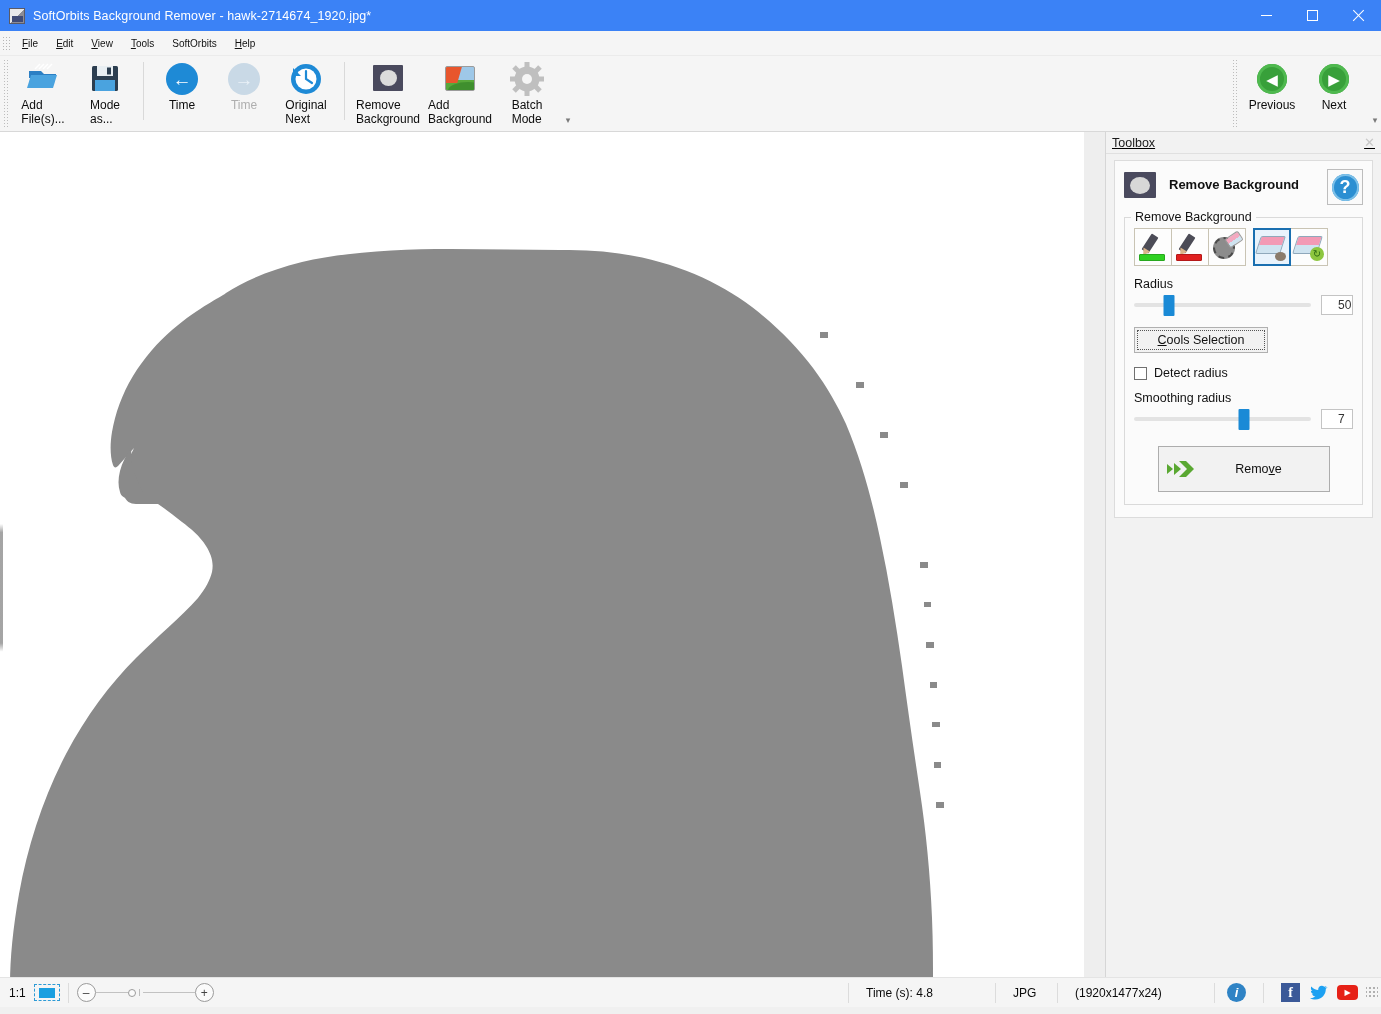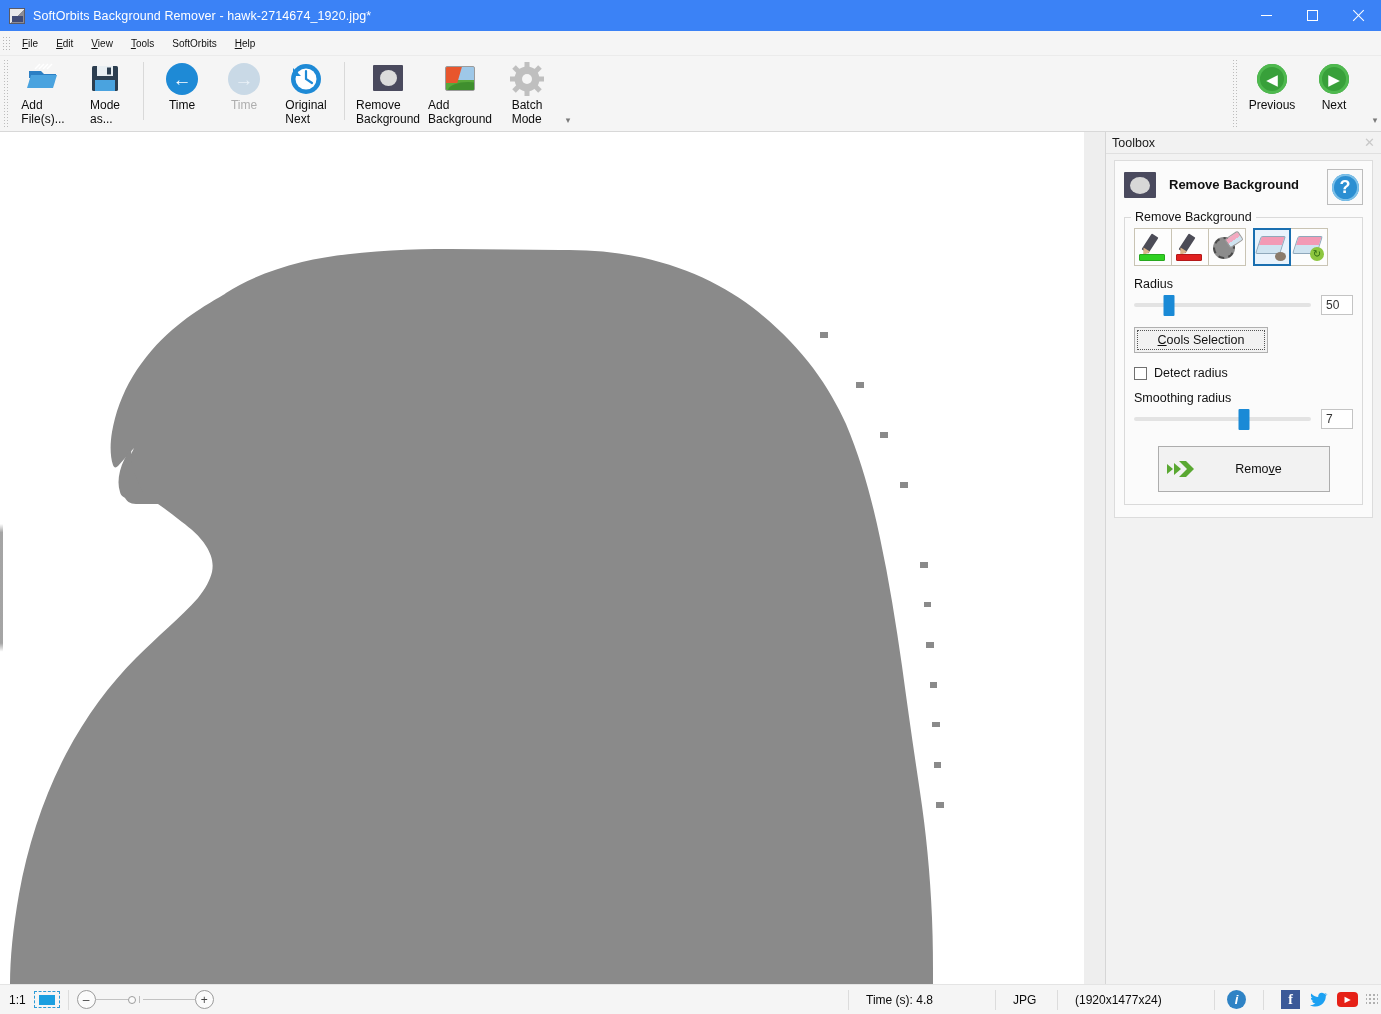--- a/index.html
+++ b/index.html
@@ -132,21 +132,21 @@
   }
   .hawk { position: absolute; left: 0; top: 0; }
 
   
   .panel {
     position: absolute; left: 1105px; top: 132px; width: 276px; height: 852px;
     background: #f2f2f2; border-left: 1px solid #d6d6d6;
   }
   .panel-head {
     height: 22px; display: flex; align-items: center; padding: 0 6px 0 6px;
-    border-bottom: 1px solid #e0e0e0; background:#f2f2f2;
+    border-bottom: 1px solid #e0e0e0; background:#f2f2f2;text-decoration:underline;
   }
   .panel-title { font-size: 12.5px; color: #1a1a1a; }
   .panel-close { margin-left: auto; color: #c8c8c8; font-size: 13px; line-height:1; cursor: default; }
 
   .panel-body {
     margin: 6px 8px; background: #fbfbfb; border: 1px solid #dcdcdc; padding: 8px 9px 12px 9px;
   }
   .rb-header { display: flex; align-items: flex-start; }
   .rb-icon {
     width: 32px; height: 26px; background:#4a4a5e; border-radius:1px; flex:none;
@@ -227,21 +227,21 @@
   }
   .slider .track {
     position:absolute; left:0; right:0; top:8px; height:4px; background:#e3e3e3; border-radius:2px;
   }
   .slider .thumb {
     position:absolute; top:0px; width:11px; height:21px; background:#1a8ad6; border-radius:1px;
     transform: translateX(-50%);
   }
   .numbox {
     width: 32px; height: 20px; border: 1px solid #c4c4c4; background:#fff;
-    font-size: 12px; color:#333; line-height: 18px; padding-left: 4px;
+    font-size: 12px; color:#333; line-height: 18px; padding-left: 16px;
   }
 
   .clear-btn {
     margin-top: 12px; width: 134px; height: 26px; background:#f2f2f2; border:1px solid #b0b0b0;
     display:flex; align-items:center; justify-content:center; font-size:12.5px; color:#111;
     cursor: default; position: relative;
   }
   .clear-btn::after {
     content:""; position:absolute; inset:2px; border:1px dotted #555;
   }
@@ -254,21 +254,21 @@
 
   .remove-btn {
     margin: 17px auto 0 auto; width: 172px; height: 46px; background:#f2f2f2; border:1px solid #adadad;
     display:flex; align-items:center; cursor: default;
   }
   .rb-arrow { width: 42px; display:flex; align-items:center; justify-content:center; }
   .rb-text { flex:1; text-align:center; font-size:12.5px; color:#111; padding-right:12px; }
 
   
   .statusbar {
-    position: absolute; left: 0; bottom: 0; width: 1381px; height: 30px;
+    position: absolute; left: 0; bottom: 7px; width: 1381px; height: 30px;
     background: #f5f5f5; border-top: 1px solid #e4e4e4;
     display: flex; align-items: center;
   }
   .sb-ratio { font-size: 12px; color:#0b0b0b; margin-left: 9px; }
   .sb-fitbox {
     margin-left: 8px; width: 26px; height: 17px; border: 1px dashed #2d9bd6;
     display:flex; align-items:center; justify-content:center; cursor: default;
   }
   .sb-fitbox i { display:block; width:16px; height:10px; background:#1a9fe0; }
   .sb-div { width:1px; height:20px; background:#dcdcdc; margin: 0 8px; }

